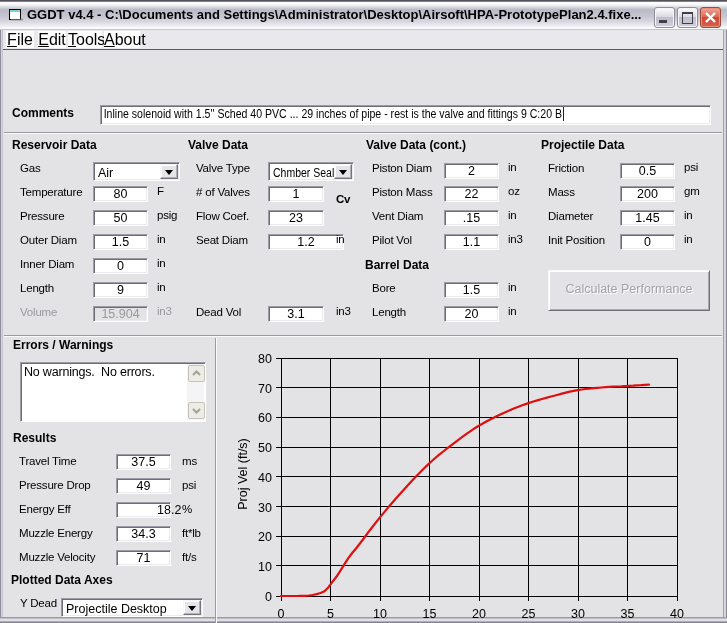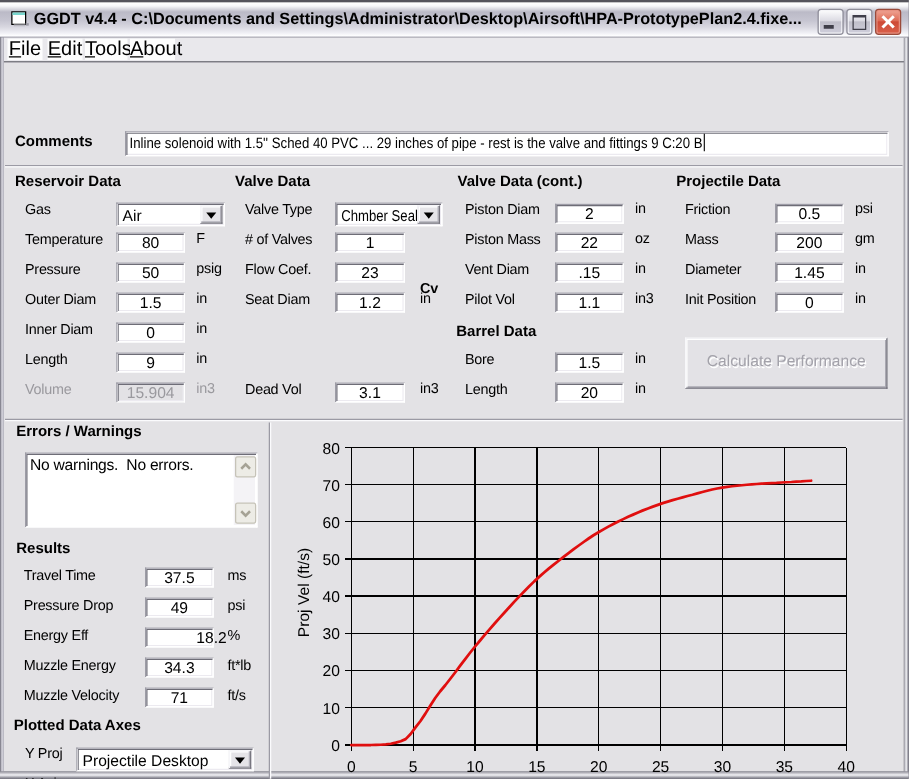--- a/index.html
+++ b/index.html
@@ -118,23 +118,23 @@
   <div class="combo" style="left:268px;top:114px;width:86px;">
       <span class="txt" style="transform:scaleX(0.84);transform-origin:0 50%;display:inline-block;left:4px;">Chmber Seal</span>
       <span class="cbtn">
         <span class="tri"></span>
       </span>
     </div>
   <div class="lbl" style="left:196px;top:141px;"># of Valves</div>
   <div class="tb" style="left:268px;top:138px;width:56px;">1</div>
   <div class="lbl" style="left:196px;top:165px;">Flow Coef.</div>
   <div class="tb" style="left:268px;top:162px;width:56px;">23</div>
-  <div class="lbl" style="left:336px;top:180px;font-weight:bold;">Cv</div>
+  <div class="lbl" style="left:336px;top:148px;font-weight:bold;">Cv</div>
   <div class="lbl" style="left:196px;top:189px;">Seat Diam</div>
-  <div class="tb" style="left:268px;top:186px;width:56px;">1.2</div>
+  <div class="tb" style="left:268px;top:186px;width:76px;">1.2</div>
   <div class="lbl" style="left:336px;top:188px;">in</div>
   <div class="lbl" style="left:196px;top:261px;">Dead Vol</div>
   <div class="tb" style="left:268px;top:258px;width:56px;">3.1</div>
   <div class="lbl" style="left:336px;top:260px;">in3</div>
 
   <div class="lbl" style="left:372px;top:117px;">Piston Diam</div>
   <div class="tb" style="left:444px;top:115px;">2</div>
   <div class="lbl" style="left:508px;top:116px;">in</div>
   <div class="lbl" style="left:372px;top:141px;">Piston Mass</div>
   <div class="tb" style="left:444px;top:138px;">22</div>
@@ -202,21 +202,21 @@
   <div class="tb" style="left:116px;top:454px;padding-left:40px;">18.2</div>
   <div class="lbl" style="left:182px;top:458px;">%</div>
   <div class="lbl" style="left:19px;top:482px;">Muzzle Energy</div>
   <div class="tb" style="left:116px;top:478px;">34.3</div>
   <div class="lbl" style="left:182px;top:482px;">ft*lb</div>
   <div class="lbl" style="left:19px;top:506px;">Muzzle Velocity</div>
   <div class="tb" style="left:116px;top:502px;">71</div>
   <div class="lbl" style="left:182px;top:506px;">ft/s</div>
 
   <div class="hdr" style="left:11px;top:527px;">Plotted Data Axes</div>
-  <div class="lbl" style="left:20px;top:552px;">Y Proj</div>
+  <div class="lbl" style="left:20px;top:552px;">Y Dead</div>
   <div class="combo" style="left:61px;top:550px;width:142px;">
       <span class="txt">Projectile Desktop</span>
       <span class="cbtn">
         <span class="tri"></span>
       </span>
     </div>
   <div class="lbl" style="left:20px;top:576px;">X Axis</div>
   <div class="combo" style="left:61px;top:588px;width:142px;">
       <span class="txt">Time</span>
       <span class="cbtn">

